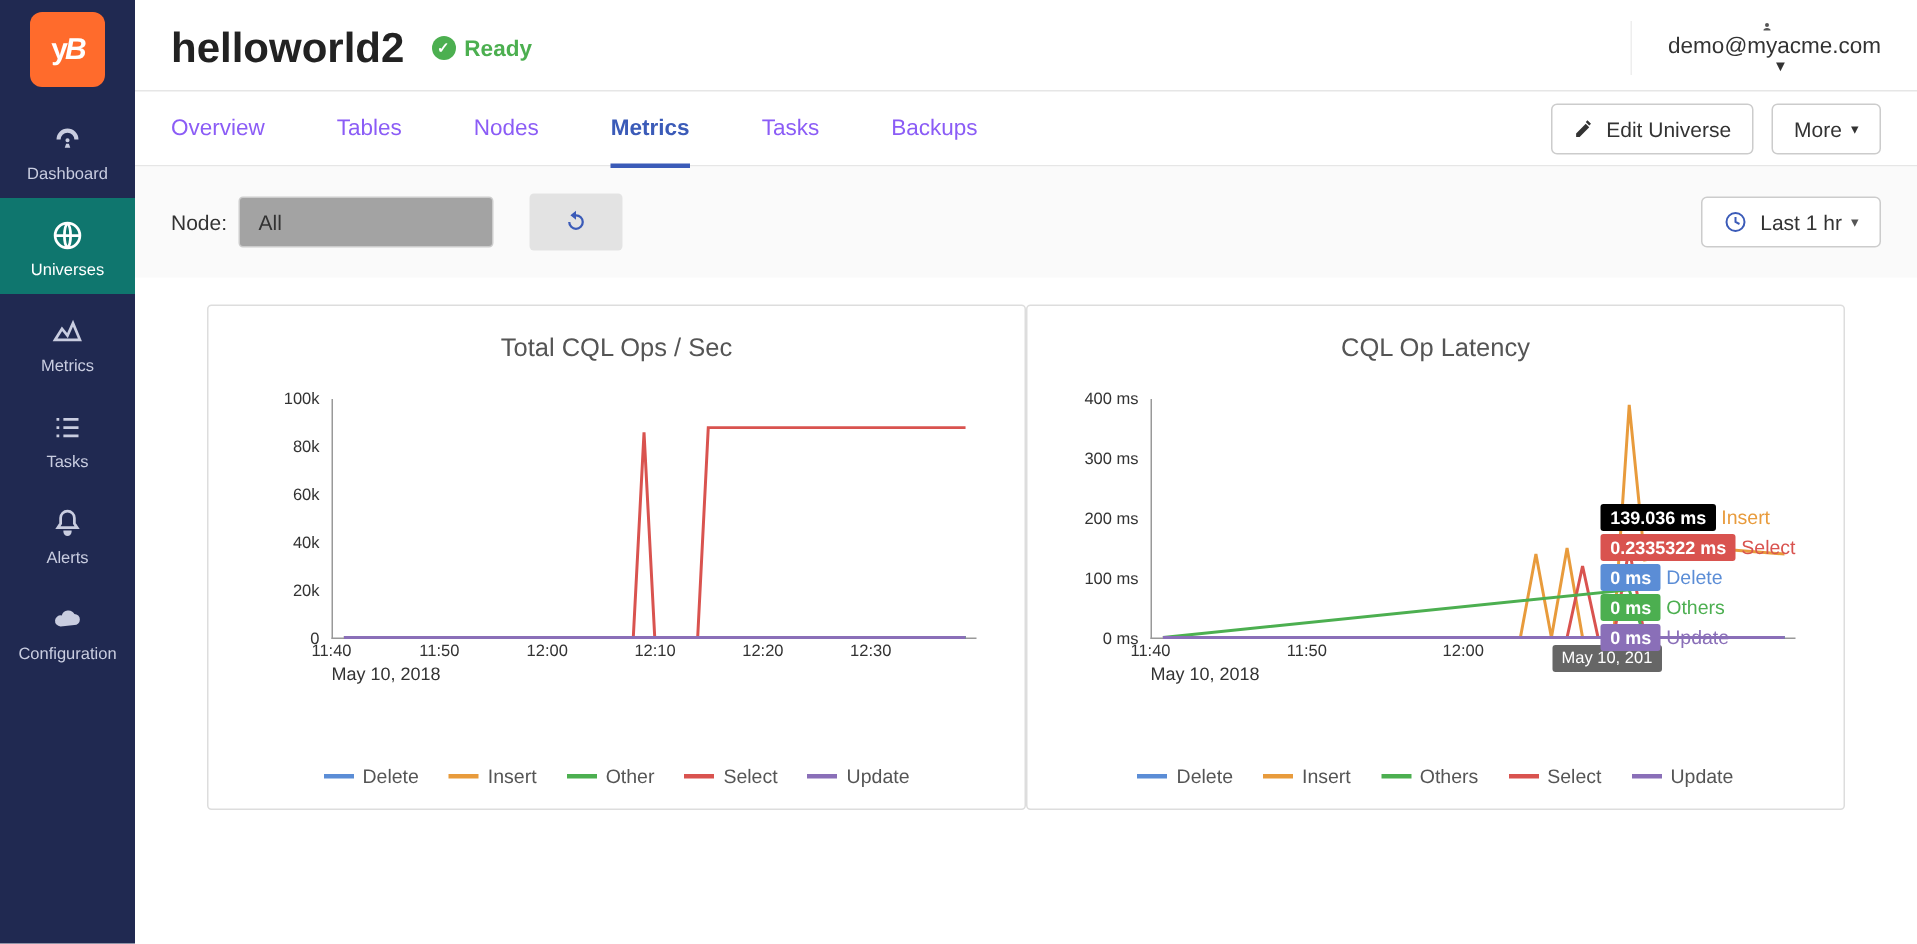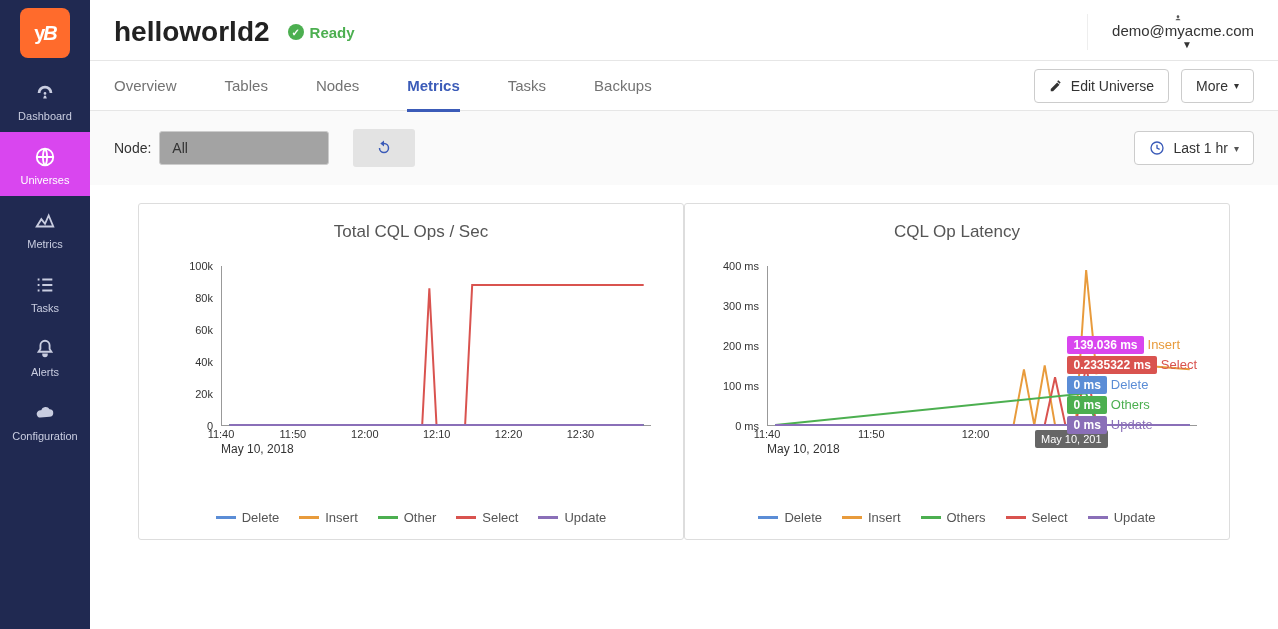--- a/index.html
+++ b/index.html
@@ -2,38 +2,38 @@
 <html><head>
 <meta charset="utf-8">
 <style>
 * { box-sizing: border-box; margin: 0; padding: 0; font-family: -apple-system, BlinkMacSystemFont, "Segoe UI", Helvetica, Arial, sans-serif; }
 body { background: #fff; color: #333; width: 1278px; height: 629px; overflow: hidden; }
 
 
 .sidebar { position: absolute; left: 0; top: 0; width: 90px; height: 629px; background: #202951; display: flex; flex-direction: column; align-items: center; }
 .logo { width: 50px; height: 50px; margin-top: 8px; background: #ff6b2c; border-radius: 8px; display: flex; align-items: center; justify-content: center; font-weight: 900; color: #fff; font-size: 20px; letter-spacing: -2px; }
 .nav-item { width: 90px; display: flex; flex-direction: column; align-items: center; padding: 14px 0 10px; color: #c9cde0; cursor: pointer; }
-.nav-item.active { background: #d946ef; color: #fff; }
+.nav-item.active { background: #0f766e; color: #fff; }
 .nav-item svg, .nav-item .icon-glyph { width: 22px; height: 22px; fill: currentColor; }
 .nav-item .icon-glyph { font-size: 22px; line-height: 22px; text-align: center; }
 .nav-label { font-size: 11px; margin-top: 6px; }
 
 
 .main { position: absolute; left: 90px; top: 0; right: 0; bottom: 0; background: #fff; display: flex; flex-direction: column; }
 .header { display: flex; align-items: center; padding: 14px 24px 10px; border-bottom: 1px solid #e6e6e6; }
 .title { font-size: 28px; font-weight: 700; color: #222; margin-right: 18px; }
 .status { display: flex; align-items: center; color: #4caf50; font-weight: 600; font-size: 15px; }
 .status-circle { width: 16px; height: 16px; border-radius: 50%; background: #4caf50; display: inline-flex; align-items: center; justify-content: center; color: #fff; font-size: 10px; margin-right: 6px; }
 .user-area { margin-left: auto; display: flex; align-items: center; color: #333; font-size: 15px; padding-left: 24px; border-left: 1px solid #eee; height: 36px; flex-direction: column; }
 .user-area svg { fill: #555; margin-right: 10px; }
 .caret { margin-left: 8px; font-size: 10px; }
 
 
 .tabbar { display: flex; align-items: center; padding: 0 24px; border-bottom: 1px solid #e6e6e6; height: 50px; }
-.tab { margin-right: 48px; color: #737373; font-size: 15px; height: 50px; display: flex; align-items: center; cursor: pointer; position: relative; }
+.tab { margin-right: 48px; color: #8b5cf6; font-size: 15px; height: 50px; display: flex; align-items: center; cursor: pointer; position: relative; }
 .tab.active { color: #3b5bb8; font-weight: 600; }
 .tab.active::after { content: ""; position: absolute; bottom: -1px; left: 0; right: 0; height: 3px; background: #3b5bb8; }
 .tab-spacer { flex: 1; }
 .btn { background: #fff; border: 1px solid #ccc; border-radius: 4px; padding: 8px 14px; font-size: 14px; color: #333; cursor: pointer; margin-left: 12px; display: flex; align-items: center; }
 .btn svg { margin-right: 8px; fill: #333; }
 
 
 .filters { display: flex; align-items: center; padding: 18px 24px; background: #fafafa; }
 .lbl { font-size: 14px; color: #333; margin-right: 8px; }
 .select { background: #a3a3a3; border: 1px solid #ccc; border-radius: 3px; padding: 8px 40px 8px 12px; font-size: 14px; position: relative; width: 170px; }
@@ -66,21 +66,21 @@
 svg.plot-lines { position: absolute; left: 0; top: 0; width: 100%; height: 100%; overflow: visible; }
 
 
 .tooltip-stack { position: absolute; right: 10px; top: 70px; font-size: 13px; }
 .ttrow { margin-bottom: 2px; white-space: nowrap; }
 .ttbadge { display: inline-block; padding: 2px 6px; color: #fff; border-radius: 2px; font-size: 12px; font-weight: 600; }
 .ttname { margin-left: 4px; }
 .time-flag { position: absolute; background: #666; color: #fff; font-size: 11px; padding: 3px 6px; border-radius: 2px; }
 
 .c-delete { color:#5b8dd6; } .b-delete{ background:#5b8dd6;}
-.c-insert { color:#e89b3c; } .b-insert{ background:#d946ef;}
+.c-insert { color:#e89b3c; } .b-insert{ background:#000000;}
 .c-other  { color:#4caf50; } .b-other { background:#4caf50;}
 .c-select { color:#d9534f; } .b-select{ background:#d9534f;}
 .c-update { color:#8a6fb8; } .b-update{ background:#8a6fb8;}
 </style>
 </head>
 <body>
 
 <div class="sidebar">
   <div class="logo">y<span style="font-style:italic">B</span></div>
   <div class="nav-item" style="margin-top:10px">

